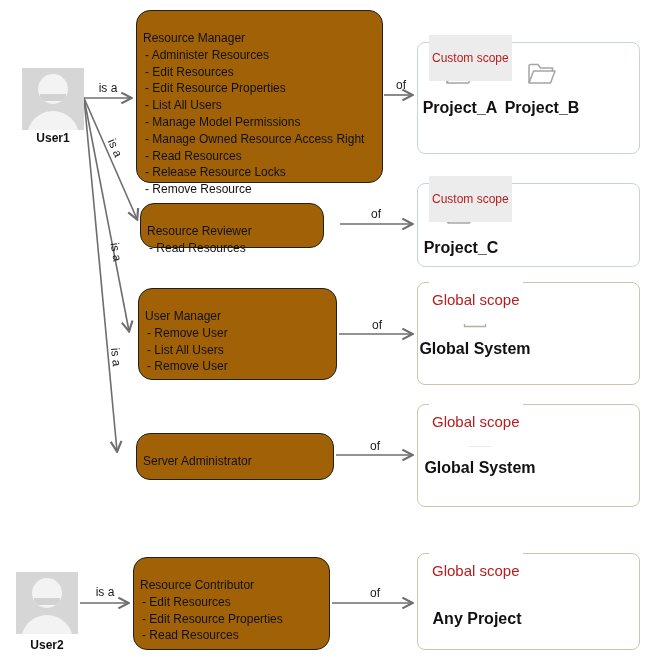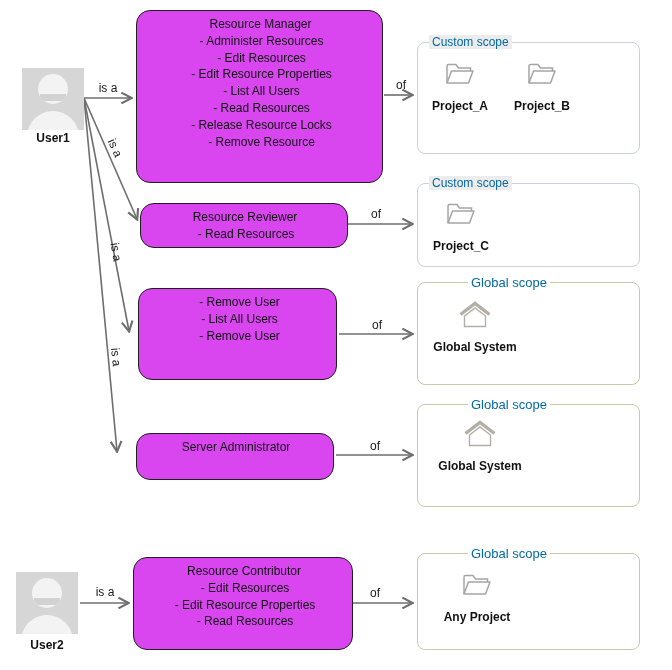--- a/index.html
+++ b/index.html
@@ -9,34 +9,34 @@
   }
   
   .avatar{position:absolute;width:62px;height:62px;background:#d6d6d6;overflow:hidden;}
   .avatar .head{position:absolute;left:50%;top:6px;width:30px;height:30px;margin-left:-15px;
     background:#f3f3f3;border-radius:50%;overflow:hidden;}
   .avatar .chin{position:absolute;left:2px;right:2px;bottom:3px;height:7px;background:#d2d2d2;}
   .avatar .shoulders{position:absolute;left:50%;bottom:-9px;width:52px;height:28px;margin-left:-26px;
     background:#f3f3f3;border-radius:26px 26px 0 0;}
   .actor-label{position:absolute;font-size:12px;font-weight:bold;text-align:center;width:62px;}
   
-  .role{position:absolute;background:#d946ef;border:1.5px solid #1f1f1f;border-radius:14px;
-    padding:5px 4px 0 5px;font-size:12px;line-height:16.8px;box-sizing:border-box;text-align:center;}
+  .role{position:absolute;background:#a16207;border:1.5px solid #1f1f1f;border-radius:14px;
+    padding:19px 4px 0 5px;font-size:12px;line-height:16.8px;box-sizing:border-box;}
   .role-title{padding-left:1px;white-space:nowrap;}
   .role-line{padding-left:3px;white-space:nowrap;}
   
   .scope{position:absolute;border-radius:8px;box-sizing:border-box;background:#fff;}
   .scope.custom{border:1.5px solid #c9d2dd;}
   .scope.global{border:1.5px solid #cdc6ae;}
-  .legend{position:absolute;top:-8px;left:11px;padding:0 3px;white-space:nowrap;color:#0369a1;}
+  .legend{position:absolute;top:-8px;left:11px;padding:16px 3px;white-space:nowrap;color:#b91c1c;}
   .scope.custom .legend{font-size:12px;background:#ececec;}
-  .scope.global .legend{font-size:13px;background:#fff;margin-left:39px;}
+  .scope.global .legend{font-size:15px;background:#fff;}
   .scope-items{display:flex;}
   .scope-item{width:76px;display:flex;flex-direction:column;align-items:center;}
-  .scope-item .name{font-size:12px;font-weight:bold;margin-top:10px;white-space:nowrap;}
+  .scope-item .name{font-size:16px;font-weight:bold;margin-top:10px;white-space:nowrap;}
   .scope-item svg{display:block;}
   
   #edges{position:absolute;left:0;top:0;pointer-events:none;}
   .edge-label{position:absolute;font-size:12px;color:#1a1a1a;white-space:nowrap;
     transform:translate(-50%,-50%);}
 </style>
 </head>
 <body>
 
 <div id="canvas">
@@ -87,41 +87,44 @@
     </div>
   </div>
   <div class="actor-label" style="left:16px;top:638px;">User2</div>
 
   <div class="role" style="left:136px;top:10px;width:247px;height:173px;">
     <div class="role-title">Resource Manager</div>
     <div class="role-line">- Administer Resources</div>
     <div class="role-line">- Edit Resources</div>
     <div class="role-line">- Edit Resource Properties</div>
     <div class="role-line">- List All Users</div>
+    <div class="role-line">- Manage Model Permissions</div>
+    <div class="role-line">- Manage Owned Resource Access Right</div>
     <div class="role-line">- Read Resources</div>
     <div class="role-line">- Release Resource Locks</div>
     <div class="role-line">- Remove Resource</div>
   </div>
 
-  <div class="role" style="left:140px;top:203px;width:208px;height:45px;">
+  <div class="role" style="left:140px;top:203px;width:184px;height:45px;">
     <div class="role-title">Resource Reviewer</div>
     <div class="role-line">- Read Resources</div>
   </div>
 
   <div class="role" style="left:138px;top:288px;width:199px;height:92px;">
+    <div class="role-title">User Manager</div>
     <div class="role-line">- Remove User</div>
     <div class="role-line">- List All Users</div>
     <div class="role-line">- Remove User</div>
   </div>
 
   <div class="role" style="left:136px;top:433px;width:198px;height:47px;">
     <div class="role-title">Server Administrator</div>
   </div>
 
-  <div class="role" style="left:133px;top:557px;width:220px;height:93px;">
+  <div class="role" style="left:133px;top:557px;width:197px;height:93px;">
     <div class="role-title">Resource Contributor</div>
     <div class="role-line">- Edit Resources</div>
     <div class="role-line">- Edit Resource Properties</div>
     <div class="role-line">- Read Resources</div>
   </div>
 
   <div class="scope custom" style="left:417px;top:42px;width:223px;height:112px;">
     <span class="legend">Custom scope</span>
     <div class="scope-items" style="padding:16px 0 0 4px;">
       <div class="scope-item">

